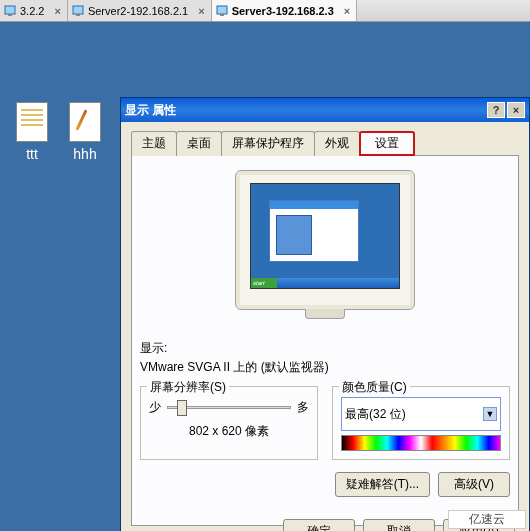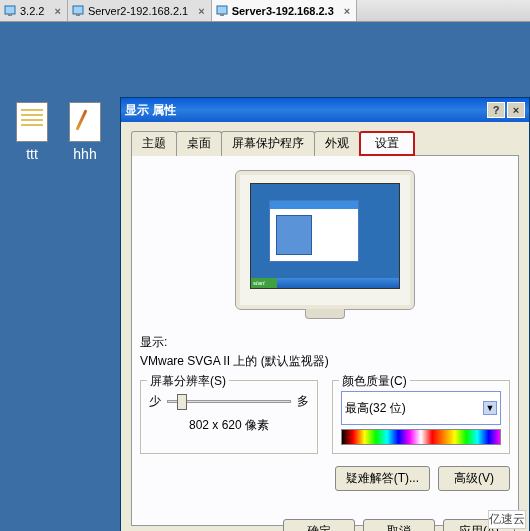--- a/index.html
+++ b/index.html
@@ -162,21 +162,21 @@
       position: absolute; left: 0; top: 0; bottom: 0; width: 26px;
       background: #3ea03e;
       font-size: 6px; color: #fff; line-height: 10px; padding-left: 2px;
       font-style: italic;
     }
     .monitor .stand {
       position: absolute; left: 50%; bottom: -10px; transform: translateX(-50%);
       width: 40px; height: 10px; background: #e0ddcc; border-radius: 0 0 4px 4px;
       border: 1px solid #a0a0a0; border-top: none;
     }
-    .disp-label { margin-top: 24px; font-size: 12px; }
+    .disp-label { margin-top: 30px; font-size: 12px; }
     .disp-desc { font-size: 12px; margin-top: 2px; }
     .controls-row { display: flex; gap: 14px; margin-top: 10px; }
     .fieldset {
       border: 1px solid #c0c0b0;
       padding: 6px 8px 8px;
       flex: 1;
       position: relative;
     }
     .fieldset .legend {
       position: absolute; top: -8px; left: 6px;
@@ -223,21 +223,21 @@
       cursor: pointer;
       min-width: 72px;
       text-align: center;
     }
     .dialog-buttons {
       position: absolute; right: 14px; bottom: 8px;
       display: flex; gap: 8px;
     }
     .watermark {
       position: absolute; right: 4px; bottom: 2px;
-      background: #fff; padding: 0 0;
+      background: #fff; padding: 0 20px;
       font-size: 12px; color: #444;
       border: 1px solid #ccc;
     }
   </style>
 </head>
 <body>
 
 <div class="tabs-bar">
   <div class="tab-item">
     <span class="tab-icon">

